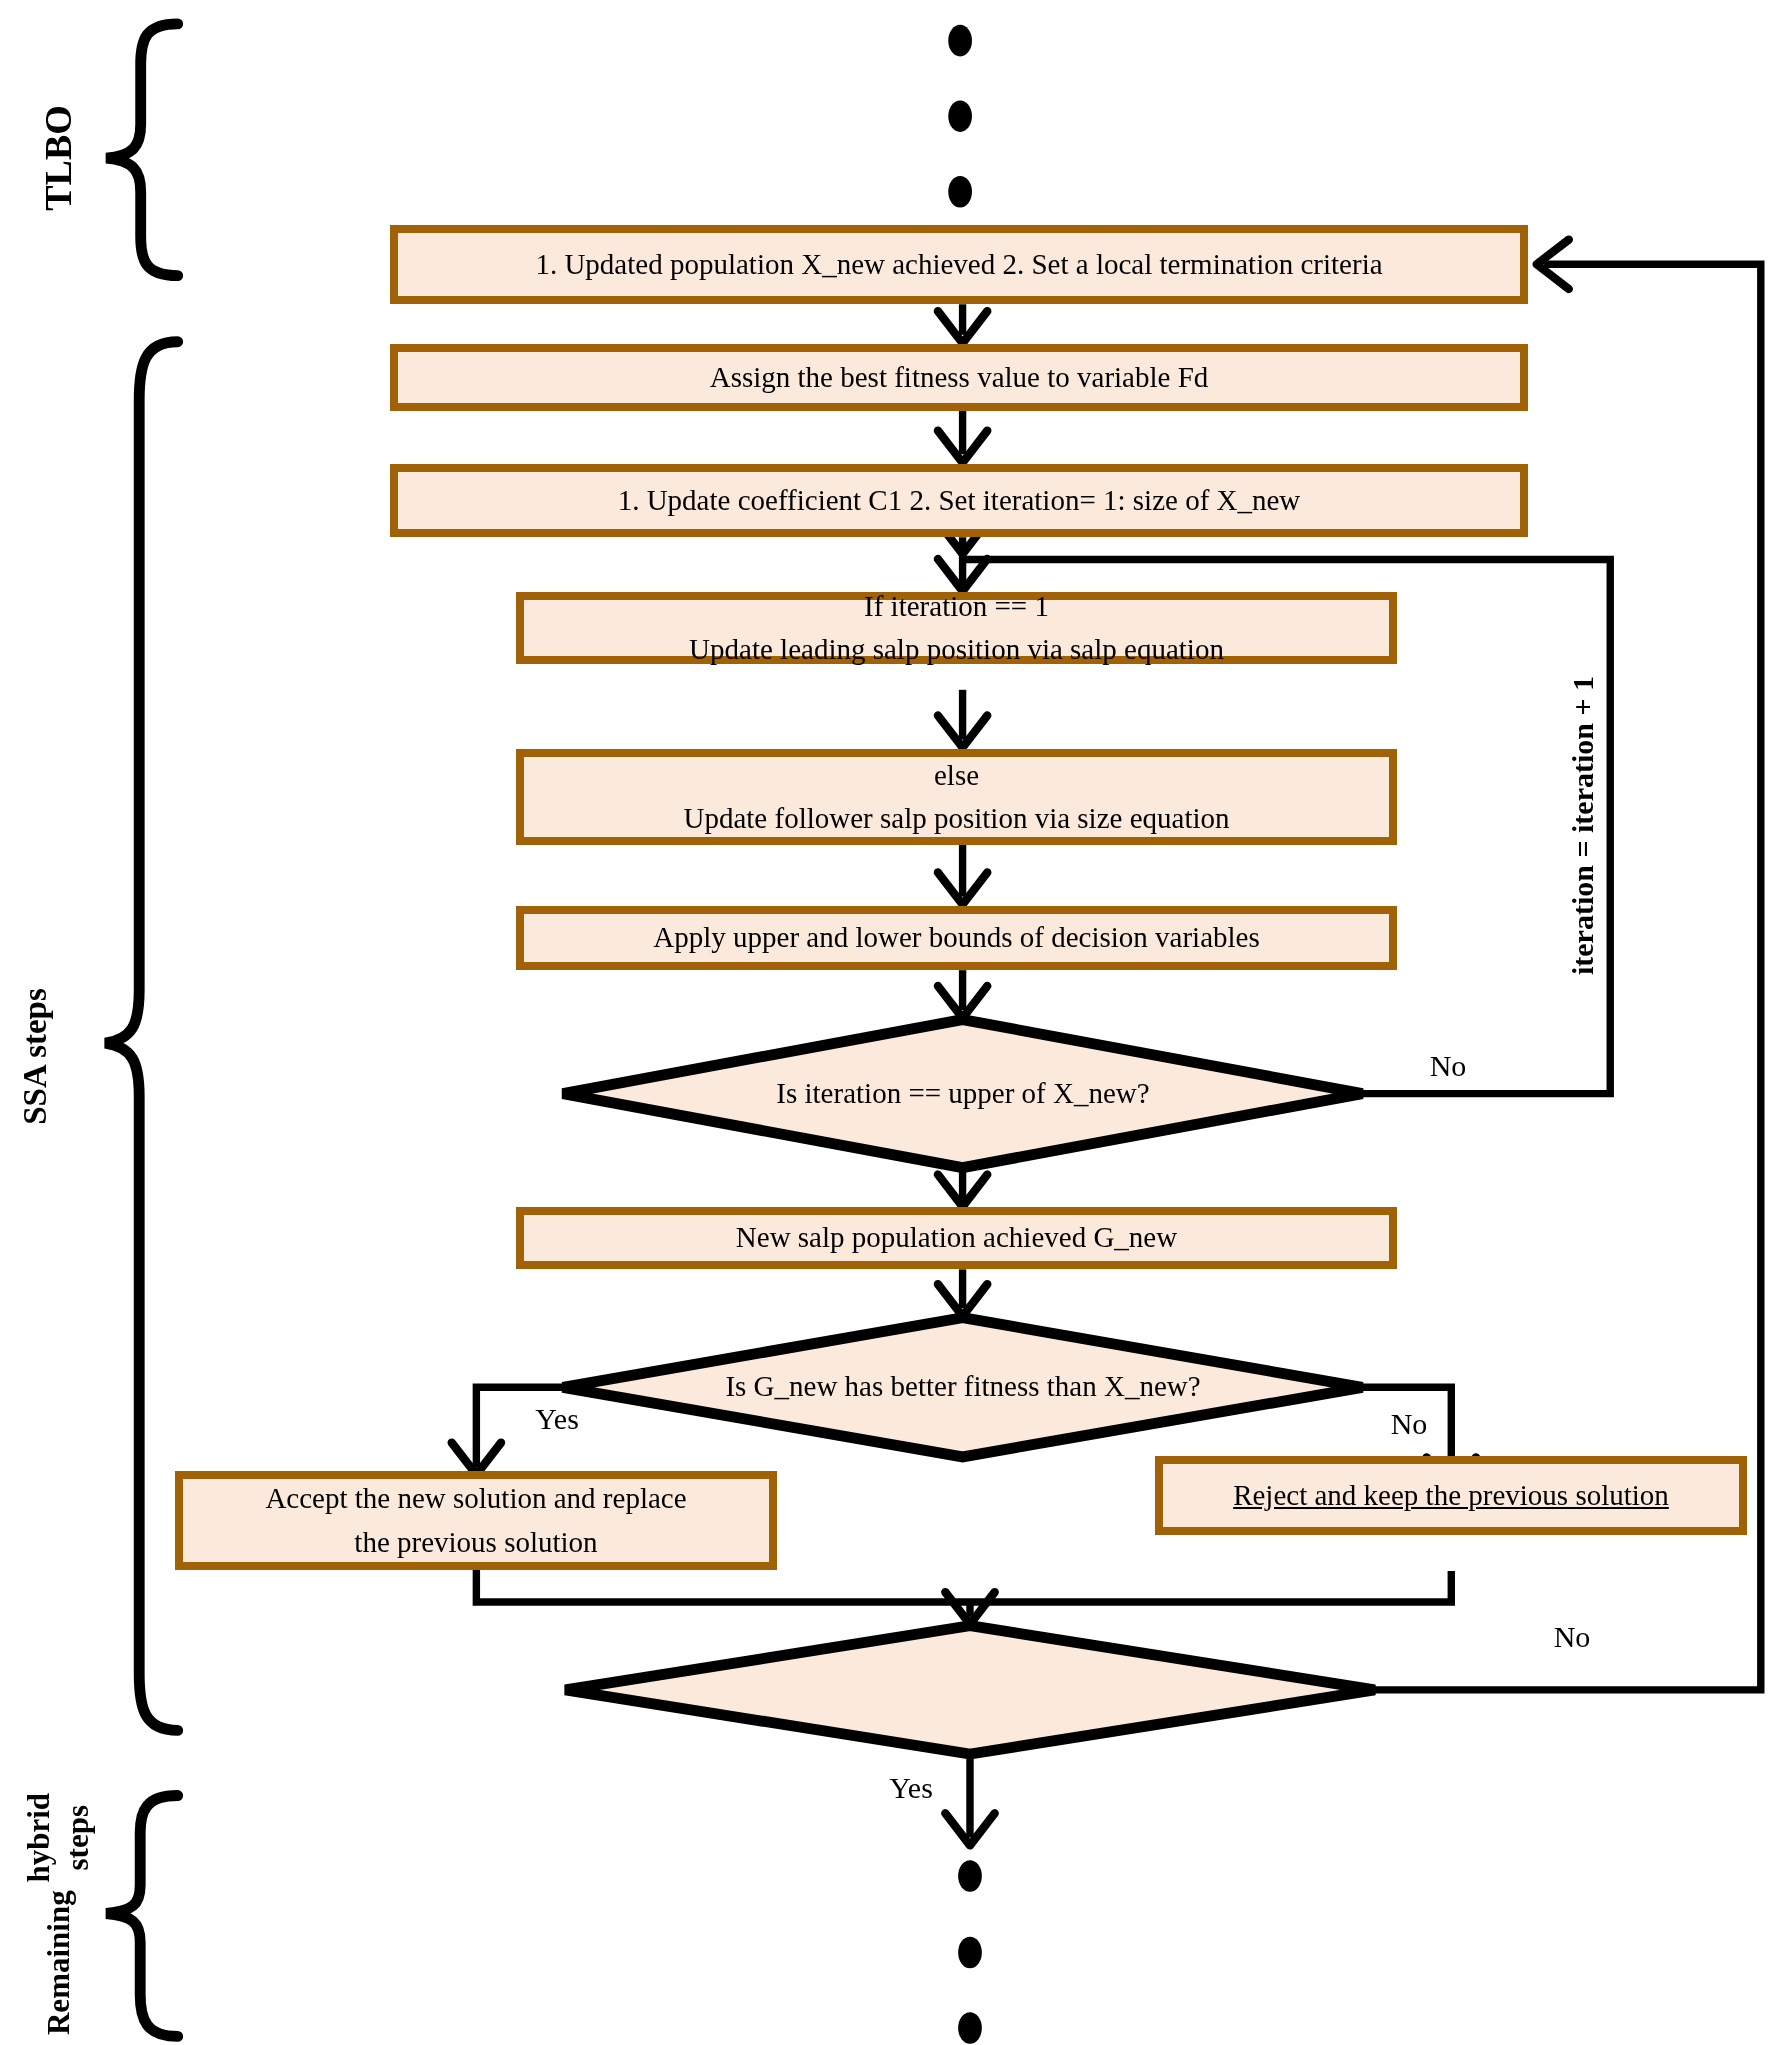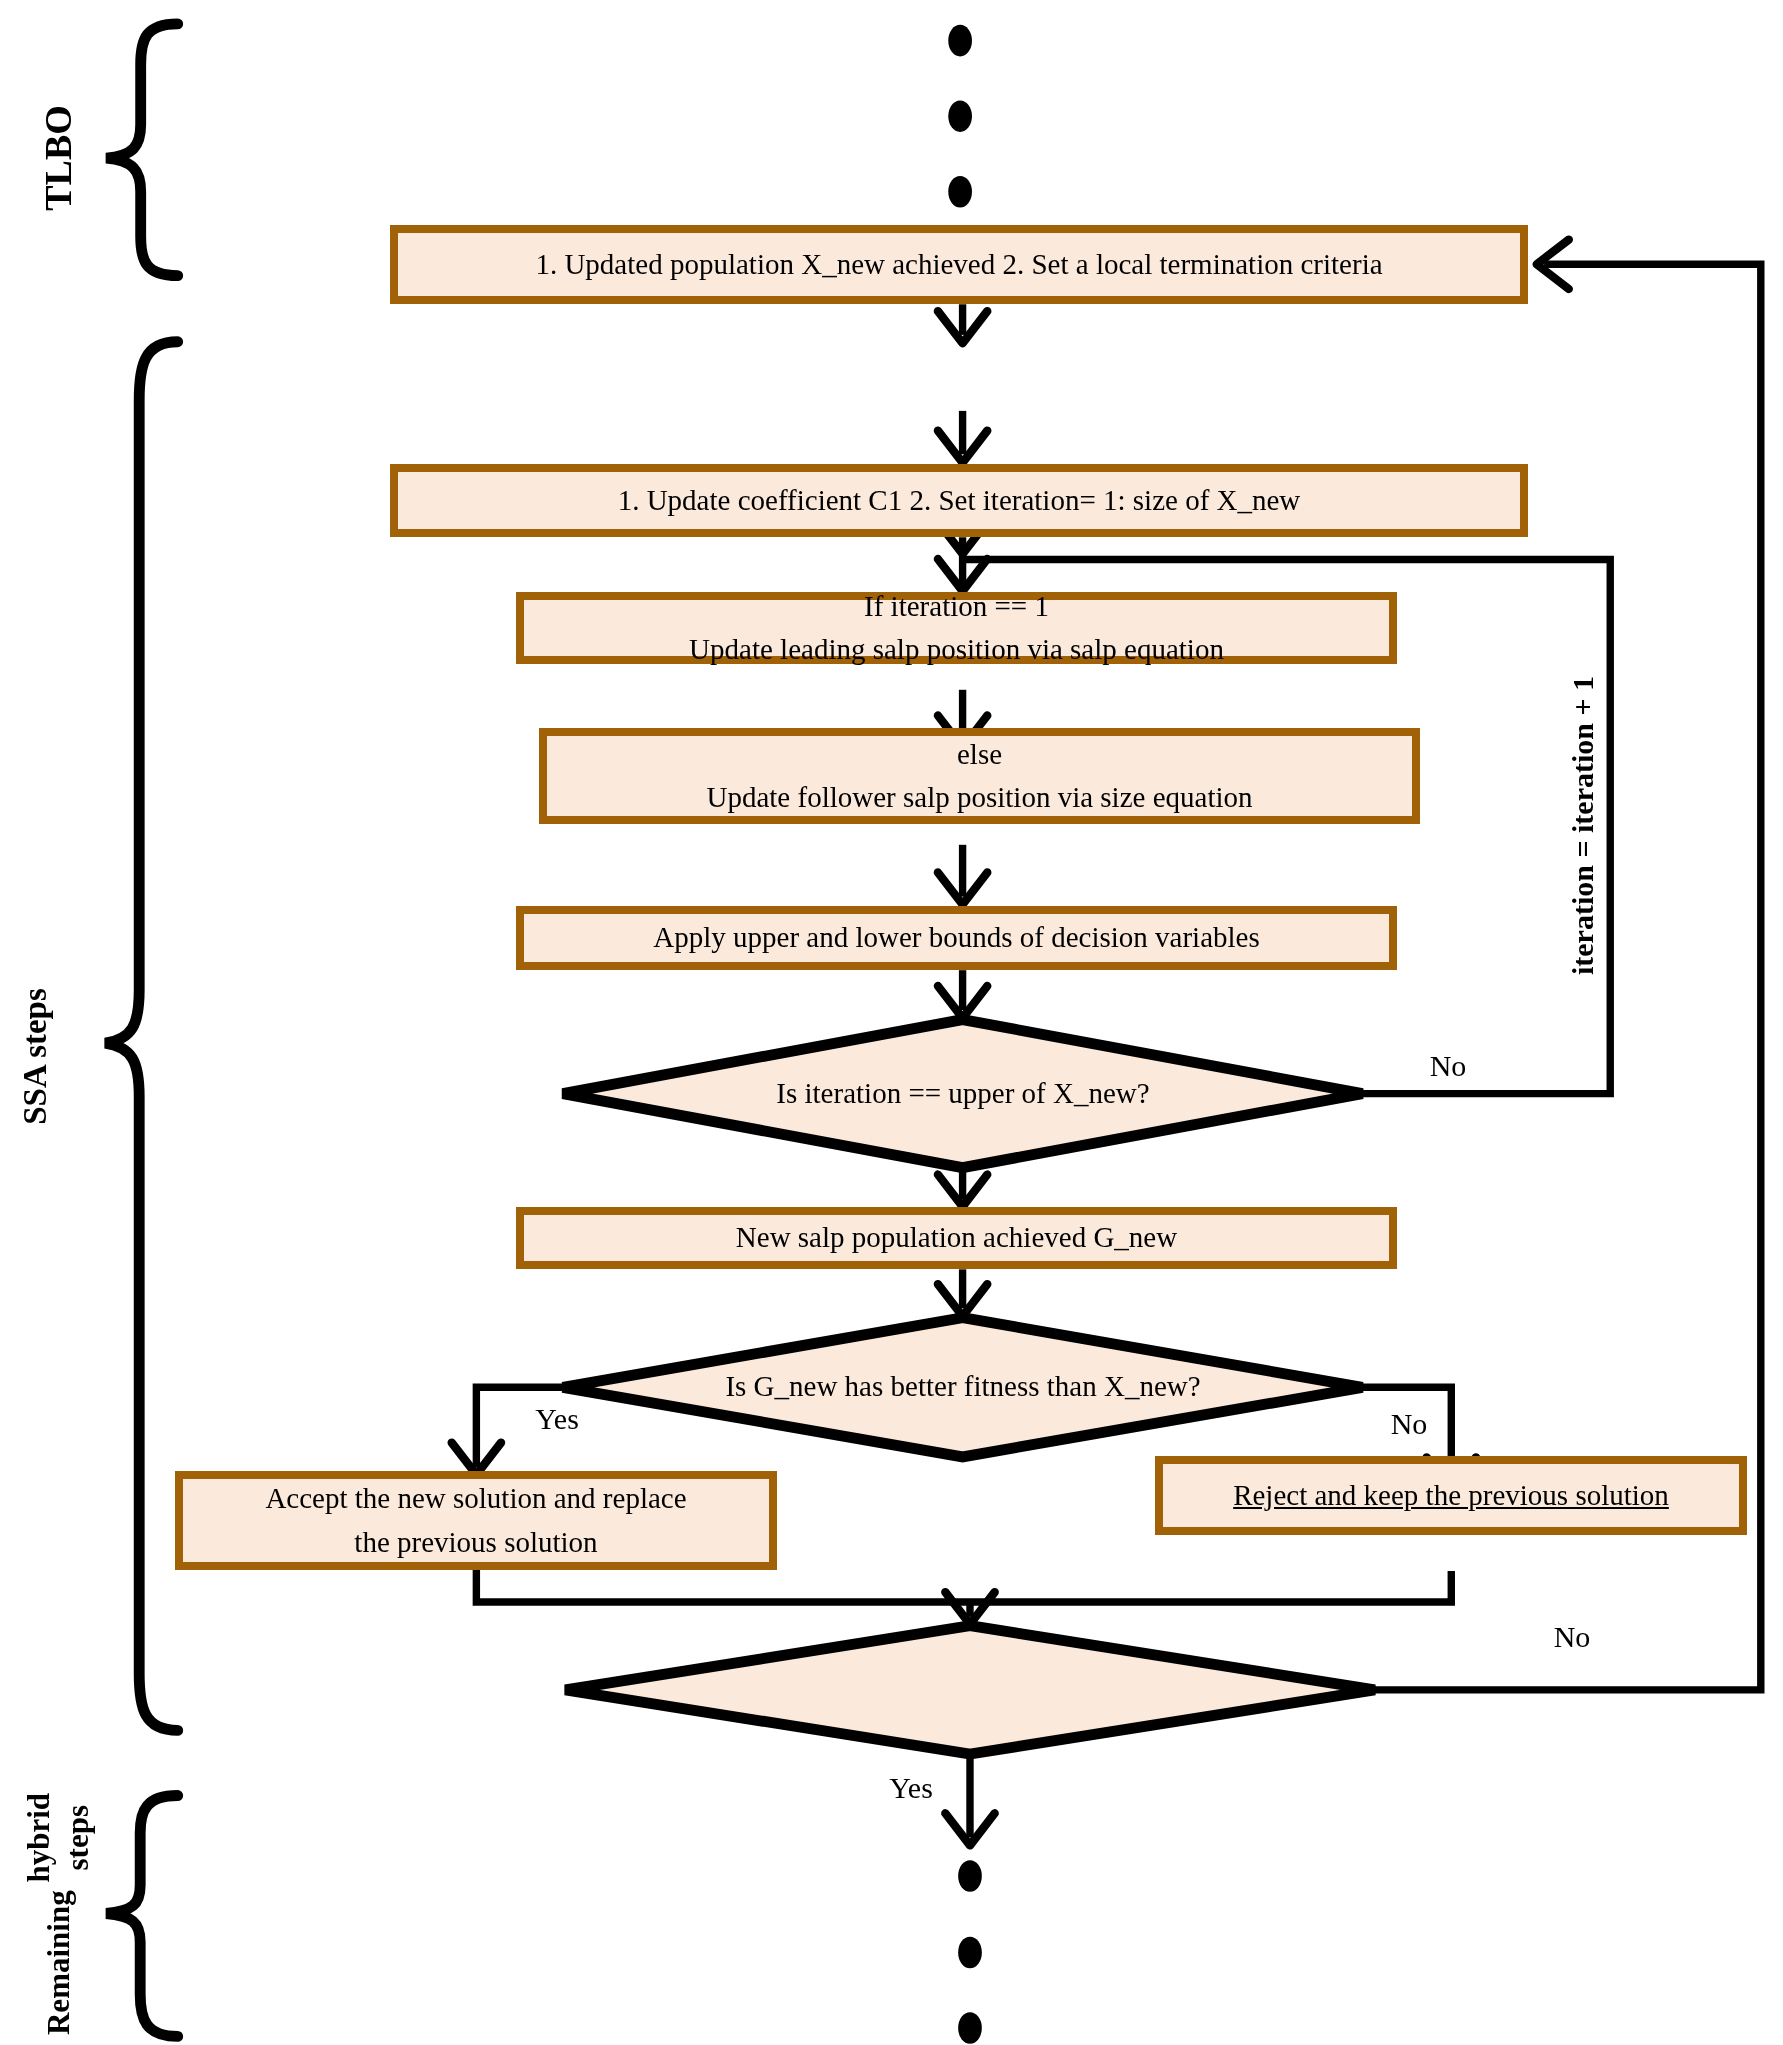--- a/index.html
+++ b/index.html
@@ -95,31 +95,34 @@
       <polygon points="1950,2065 2760,2215 1950,2365 1140,2215"></polygon>
       <polygon points="1950,2669 2760,2810 1950,2951 1140,2810"></polygon>
       <polygon points="1965,3293 2785,3423 1965,3553 1145,3423"></polygon>
     </g>
   </svg>
 
   <div class="node" style="left:390px;top:225px;width:1138px;height:79px;">
     <span class="ln">1. Updated population X_new achieved 2. Set a local termination criteria</span>
   </div>
 
+  <div class="node" style="left:390px;top:344px;width:1138px;height:67px;">
+    <span class="ln">Assign the best fitness value to variable Fd</span>
+  </div>
 
   <div class="node" style="left:390px;top:464px;width:1138px;height:73px;">
     <span class="ln">1. Update coefficient C1 2. Set iteration= 1: size of X_new</span>
   </div>
 
   <div class="node" style="left:516px;top:592px;width:881px;height:72px;">
     <span class="ln">If iteration == 1</span>
     <span class="ln">Update leading salp position via salp equation</span>
   </div>
 
-  <div class="node" style="left:516px;top:728px;width:881px;height:96px;margin-left:23px;">
+  <div class="node" style="left:516px;top:749px;width:881px;height:96px;">
     <span class="ln">else</span>
     <span class="ln">Update follower salp position via size equation</span>
   </div>
 
   <div class="node" style="left:516px;top:906px;width:881px;height:64px;">
     <span class="ln">Apply upper and lower bounds of decision variables</span>
   </div>
 
   <div class="node" style="left:175px;top:1471px;width:602px;height:99px;">
     <span class="ln">Accept the new solution and replace</span>

